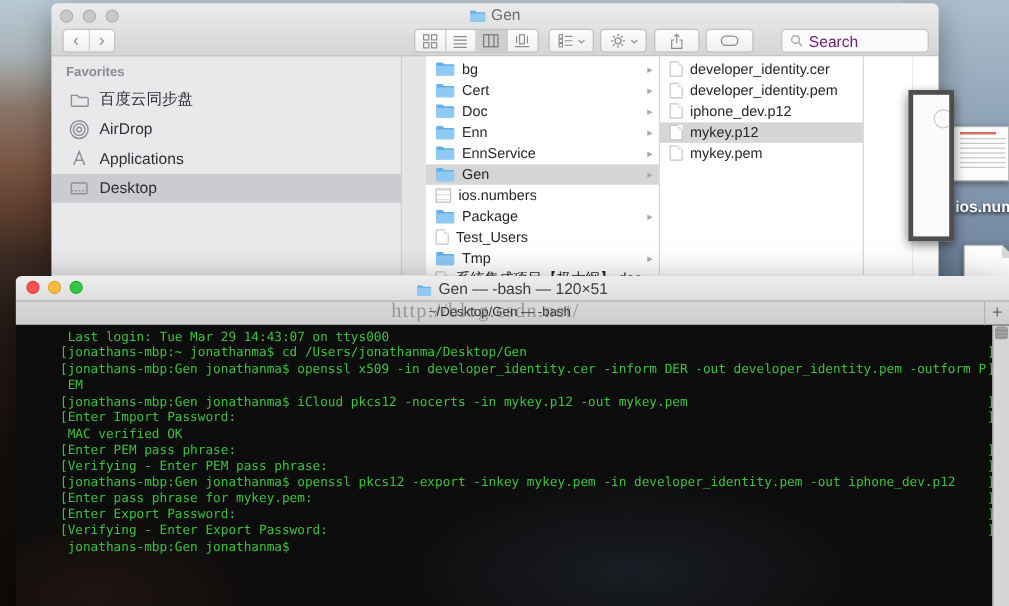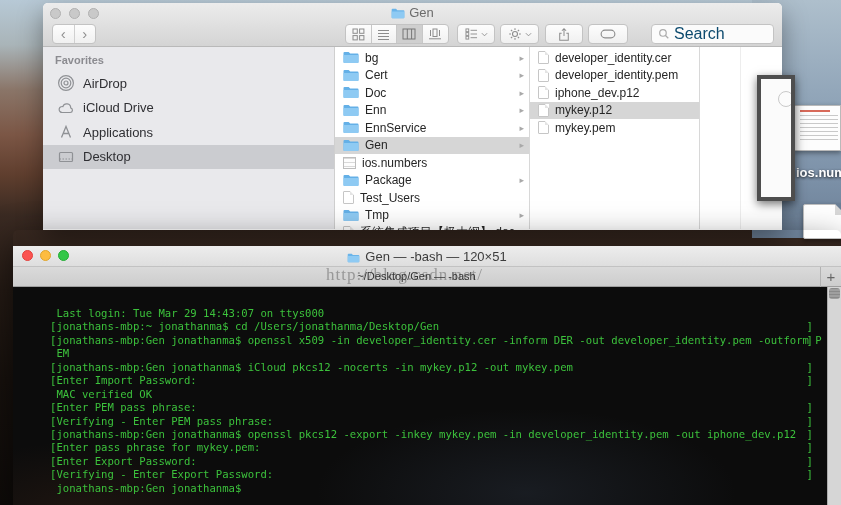--- a/index.html
+++ b/index.html
@@ -43,59 +43,59 @@
   .viewgrp { left:302px; width:104px; padding:0; overflow:hidden; }
   .viewgrp .seg { width:26px; height:20px; display:flex; align-items:center; justify-content:center; border-right:1px solid #c7c7c7; }
   .viewgrp .seg:last-child { border-right:none; }
   .viewgrp .seg.on { background:#cfcfcf; }
   .dd { gap:3px; padding:0 5px; }
   .arrange { left:414px; width:38px; }
   .action { left:457px; width:39px; }
   .share { left:502px; width:38px; }
   .tag { left:545px; width:40px; }
   .searchf { left:608px; width:123px; background:#fbfbfb; justify-content:flex-start; padding-left:6px; gap:4px; }
-  .searchf span { color:#0c4a6e; font-size:16px; }
+  .searchf span { color:#701a75; font-size:13px; }
   .f-content { display:flex; height:182px; background:#e5e5e5; }
   .sidebar { width:292px; background:#e9e9ec; border-right:1px solid #cfcfcf; padding-top:7px; font-size:13px; }
   .sb-head { color:#8b8b90; font-size:11px; font-weight:bold; padding-left:12px; margin-bottom:5px; }
   .sb-row { height:24.5px; display:flex; align-items:center; padding-left:14px; gap:8px; color:#2f2f33; }
   .sb-row.sel { background:#cbccd0; }
   .sb-ic { width:18px; height:18px; flex:none; }
   .sb-ic svg { width:18px; height:18px; display:block; }
   .col { position:relative; border-right:1px solid #d8d8d8; padding-top:2px; background:#fff; }
-  .col1 { width:195px; } .col2 { width:170px; }
+  .col1 { width:195px;margin-left:20px; } .col2 { width:170px; }
   .col3 { flex:1; border-right:none; }
   .col3::before { content:""; position:absolute; left:40px; top:0; bottom:0; width:1px; background:#ededed; }
   .c-row { height:17.5px; display:flex; align-items:center; padding-left:8px; gap:6px; font-size:12px; color:#262626; position:relative; }
   .c-row.sel { background:#d6d6d6; }
   .c-row .lbl { white-space:nowrap; overflow:hidden; }
   .c-row .arr { position:absolute; right:5px; color:#a9a9a9; font-size:9px; }
   .ic-folder svg { width:16px; height:13px; display:block; }
   .ic-file { width:11px; height:13px; background:#fff; border:1px solid #c6c6c6; border-radius:1px; position:relative; flex:none; }
   .ic-file::before { content:""; position:absolute; right:-1px; top:-1px; border-left:4px solid #e4e4e4; border-top:4px solid #fff; }
   .ic-sheet { width:13px; height:12px; background:#fdfdfd; border:1px solid #bdbdbd; flex:none;
     background-image:linear-gradient(#d9d9d9 1px,transparent 1px); background-size:100% 4px; }
   
   .terminal { position:absolute; left:13px; top:230px; width:828px; height:275px; z-index:5;
     border-radius:5px 5px 0 0; box-shadow:0 12px 34px rgba(0,0,0,.55); overflow:hidden; }
-  .t-titlebar { height:21px; background:linear-gradient(#ededed,#dedede); position:relative; border-bottom:1px solid #c2c2c2;margin-top:16px; }
+  .t-titlebar { height:21px; background:linear-gradient(#ededed,#dedede); position:relative; border-bottom:1px solid #c2c2c2; }
   .t-lights { position:absolute; left:9px; top:4px; display:flex; gap:7px; }
   .lr { background:#fb5350; border:1px solid #e2403c; } .ly { background:#fdbc40; border:1px solid #e0a52c; } .lg { background:#33c748; border:1px solid #24ad35; }
   .t-title { position:absolute; left:0; right:0; top:3px; text-align:center; font-size:13px; color:#3c3c3c; }
   .t-title .prox { display:inline-block; vertical-align:-2px; margin-right:5px; }
   .t-tabbar { height:20px; background:linear-gradient(#dadada,#cdcdcd); border-bottom:1px solid #9e9e9e; position:relative; }
   .tab-title { position:absolute; left:0; right:21px; top:3px; text-align:center; font-size:11px; color:#333; z-index:2; }
   .newtab { position:absolute; right:0; top:0; width:21px; height:20px; border-left:1px solid #b2b2b2;
     text-align:center; line-height:19px; font-size:15px; color:#666; z-index:2; }
   .watermark { position:absolute; left:313px; top:-2px; z-index:1; font-family:"Liberation Serif", serif;
     font-size:17px; color:rgba(115,115,115,.62); letter-spacing:1px; white-space:nowrap; }
   .t-content { position:relative; height:234px; background:#0c0c0c; overflow:hidden;
     background-image:radial-gradient(ellipse 300px 120px at 62% 88%, rgba(70,85,110,.22), transparent 70%),
                      radial-gradient(ellipse 220px 100px at 8% 96%, rgba(110,60,35,.18), transparent 70%); }
-  .t-lines { position:absolute; left:37px; top:4px; right:28px;margin-top:16px; }
+  .t-lines { position:absolute; left:37px; top:4px; right:12px; }
   .tline { height:13.45px; line-height:13.45px; font-family:"DejaVu Sans Mono", monospace; font-size:10.6px;
     color:#3cc23c; white-space:pre; position:relative; }
   .tline .mk { position:absolute; right:0; top:0; }
   .t-scroll { position:absolute; right:0; top:0; width:14px; height:100%; background:#d6d6d6; border-left:1px solid #adadad; }
   .t-thumb { position:absolute; left:1px; top:1px; width:11px; height:11px; background:#9f9f9f; border-radius:3px;
     background-image:linear-gradient(#8a8a8a 1px,transparent 1px); background-size:100% 3px; background-position:0 3px; }
   svg { display:block; }
 </style>
 </head>
 <body>
@@ -216,34 +216,34 @@
         <span>Search</span>
       </div>
     </div>
     <div class="f-content">
       <aside class="sidebar">
         <div class="sb-head">Favorites</div>
         <div id="sb-items">
             <div class="sb-row">
               <span class="sb-ic">
                 <svg viewBox="0 0 18 18" fill="none" stroke="#8f9195" stroke-width="1.2">
+                  <path d="M2.5 5.5h5l1.5 1.7h6.5a1 1 0 0 1 1 1v5.3a1 1 0 0 1-1 1h-12a1 1 0 0 1-1-1z"></path>
+                </svg>
+              </span>
+              <span>百度云同步盘</span>
+            </div>
+            <div class="sb-row">
+              <span class="sb-ic">
+                <svg viewBox="0 0 18 18" fill="none" stroke="#8f9195" stroke-width="1.2">
                   <circle cx="9" cy="9" r="2"></circle>
                   <circle cx="9" cy="9" r="4.8"></circle>
                   <circle cx="9" cy="9" r="7.4"></circle>
                 </svg>
               </span>
               <span>AirDrop</span>
-            </div>
-            <div class="sb-row">
-              <span class="sb-ic">
-                <svg viewBox="0 0 18 18" fill="none" stroke="#8f9195" stroke-width="1.2">
-                  <path d="M5.2 13.5a3 3 0 1 1 .7-5.9 4 4 0 0 1 7.8 1.2 2.4 2.4 0 0 1-.5 4.7z"></path>
-                </svg>
-              </span>
-              <span>iCloud Drive</span>
             </div>
             <div class="sb-row">
               <span class="sb-ic">
                 <svg viewBox="0 0 18 18" fill="none" stroke="#8f9195" stroke-width="1.3">
                   <path d="M4.5 14.5L9 3.5l4.5 11M6.2 10.5h5.6"></path>
                 </svg>
               </span>
               <span>Applications</span>
             </div>
             <div class="sb-row sel">

